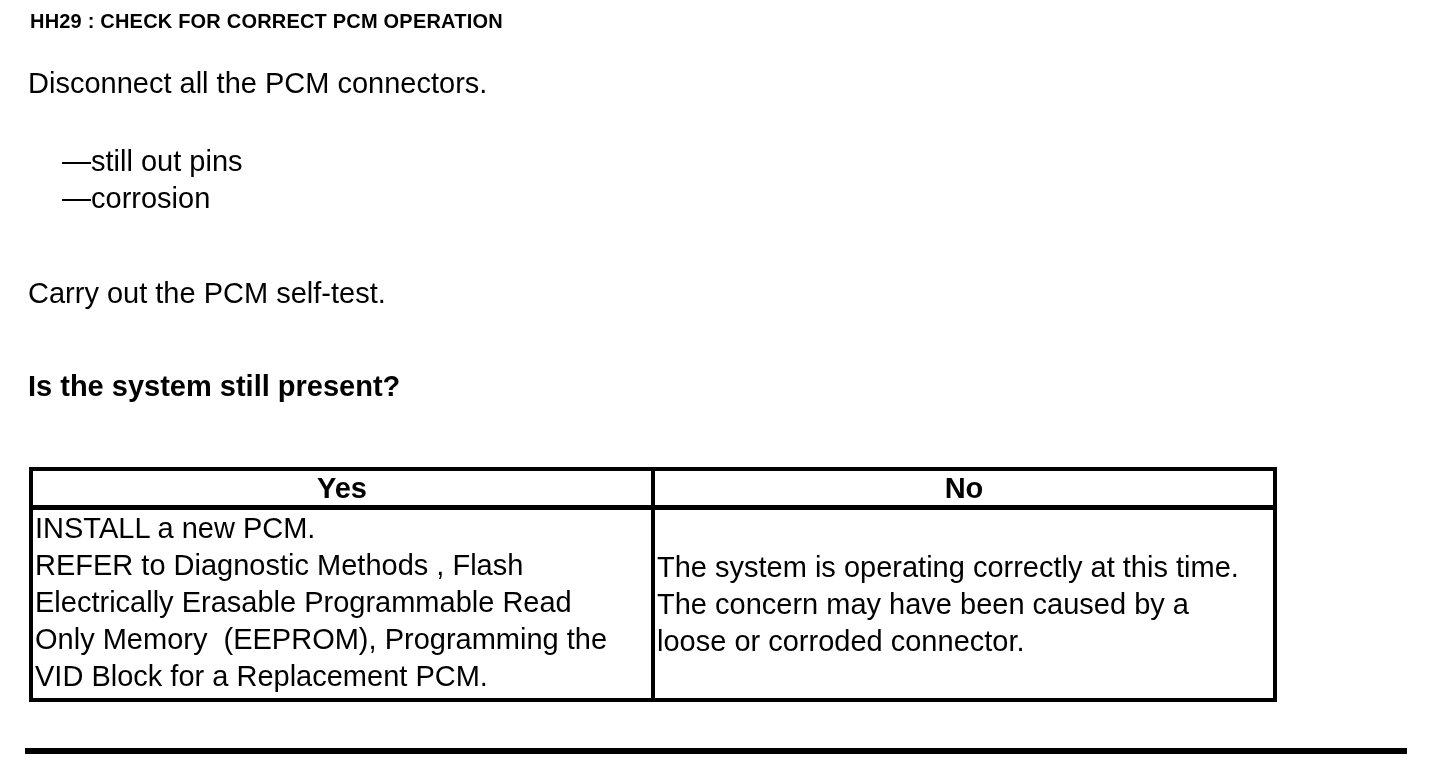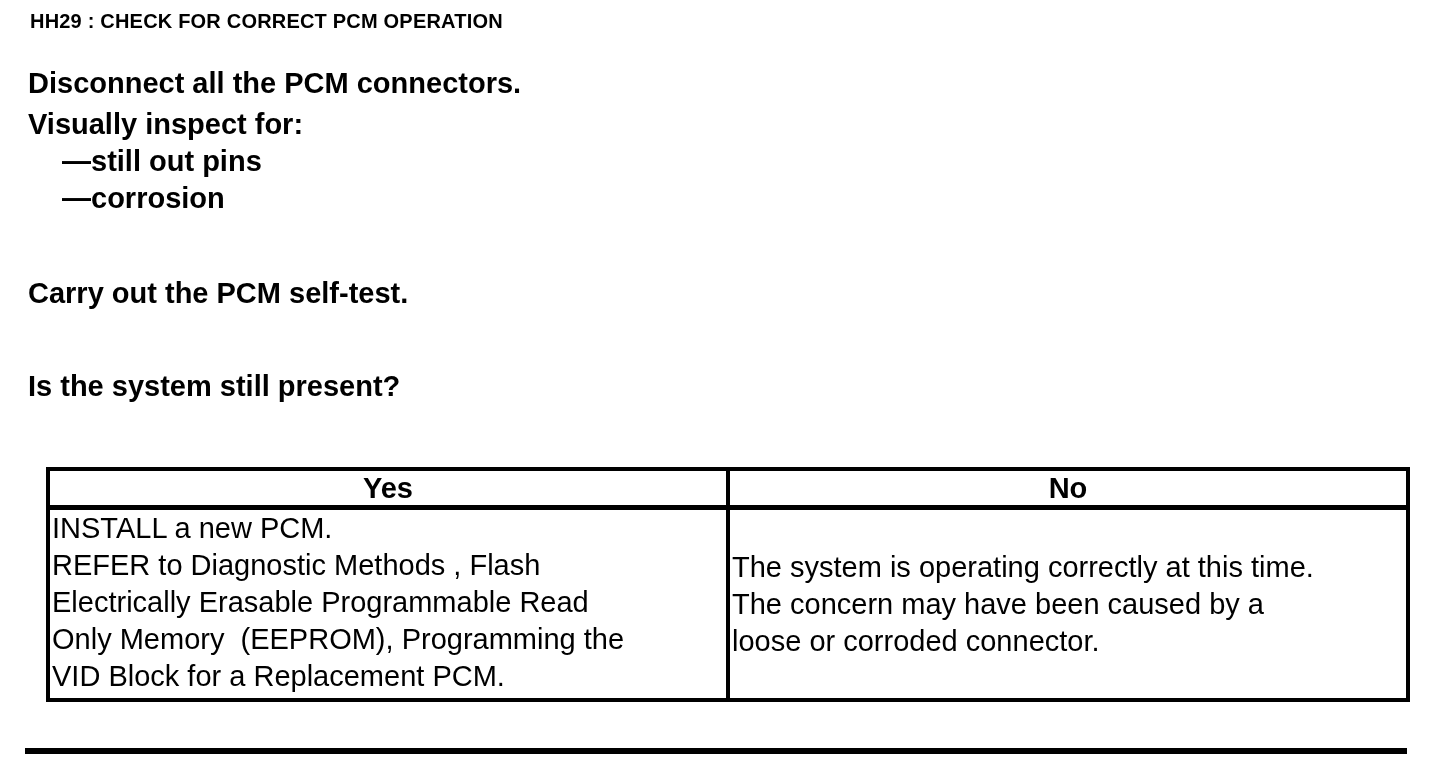--- a/index.html
+++ b/index.html
@@ -29,36 +29,35 @@
     font-weight: 700;
     letter-spacing: 0.2px;
     white-space: nowrap;
   }
   .body-line {
     position: absolute;
     margin: 0;
     font-size: 29px;
     line-height: 34px;
     white-space: nowrap;
-    font-weight: bold;
   }
   .t-disconnect { left: 28px; top: 66px; }
   .t-visually   { left: 28px; top: 107px; }
   .t-pushed     { left: 62px; top: 144px; }
   .t-corrosion  { left: 62px; top: 181px; }
   .t-connect    { left: 28px; top: 227px; }
   .t-carry      { left: 28px; top: 276px; }
   .t-verify     { left: 28px; top: 324px; }
   .t-question   { left: 28px; top: 369px; font-weight: 700; }
 
   table.results {
     position: absolute;
-    left: 46px;
+    left: 29px;
     top: 467px;
-    width: 1364px;
+    width: 1248px;
     border-collapse: collapse;
     table-layout: fixed;
   }
   table.results th,
   table.results td {
     border: 4px solid #000000;
     width: 50%;
   }
   table.results th {
     height: 34px;
@@ -91,21 +90,20 @@
 </style>
 </head>
 <body>
 
 <div class="page">
 
   <h1 class="heading">HH29 : CHECK FOR CORRECT PCM OPERATION</h1>
 
   <p class="body-line t-disconnect">Disconnect all the PCM connectors.</p>
 
-  <p class="body-line t-visually">Visually inspect for:</p>
 
   <p class="body-line t-pushed">—still out pins</p>
 
   <p class="body-line t-corrosion">—corrosion</p>
 
 
   <p class="body-line t-carry">Carry out the PCM self-test.</p>
 
 
   <p class="body-line t-question">Is the system still present?</p>

